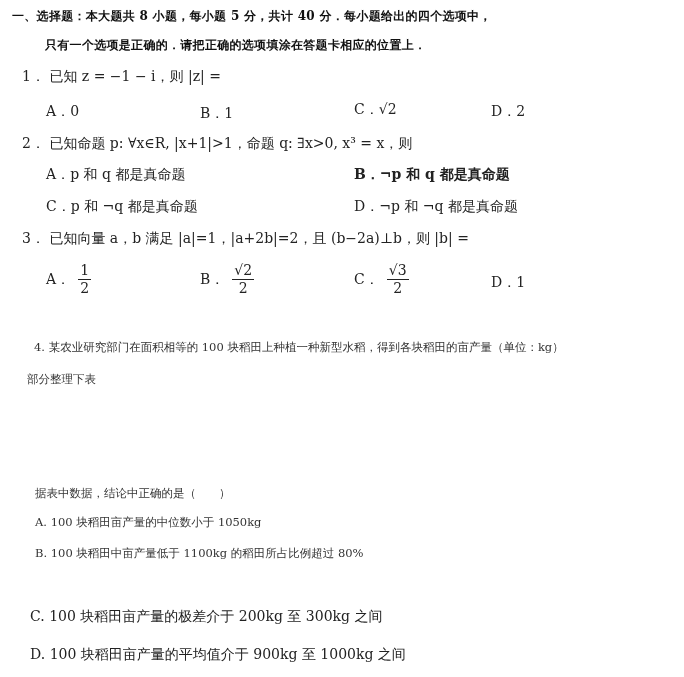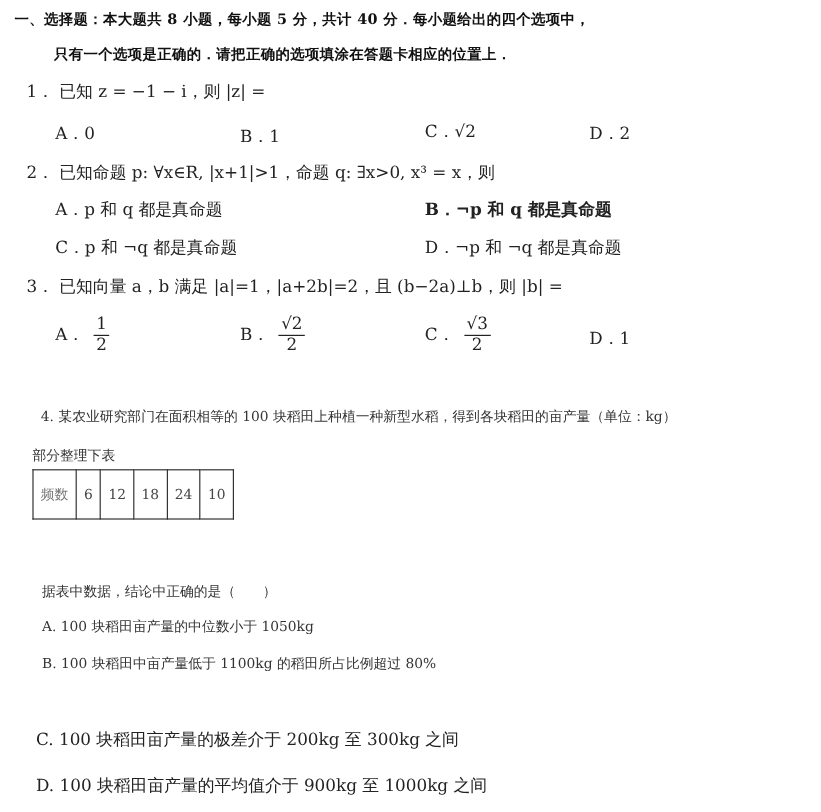--- a/index.html
+++ b/index.html
@@ -88,28 +88,20 @@
 </div>
 
 <div class="abs q4" style="left:34px; top:340px;">
   <span>4.</span>
   <span>某农业研究部门在面积相等的 100 块稻田上种植一种新型水稻，得到各块稻田的亩产量（单位：kg）</span>
 </div>
 <div class="abs q4" style="left:27px; top:372px;">部分整理下表</div>
 
 <table class="freq">
   <tbody>
-  <tr>
-    <td class="hdr">频数</td>
-    <td class="val">6</td>
-    <td class="val">12</td>
-    <td class="val">18</td>
-    <td class="val">24</td>
-    <td class="val">10</td>
-  </tr>
 </tbody>
   </table>
 
 <div class="abs q4" style="left:35px; top:486px;">据表中数据，结论中正确的是（　　）</div>
 <div class="abs q4" style="left:35px; top:515px;">
   <span>A.</span> <span>100 块稻田亩产量的中位数小于 1050kg</span>
 </div>
 <div class="abs q4" style="left:35px; top:546px;">
   <span>B.</span> <span>100 块稻田中亩产量低于 1100kg 的稻田所占比例超过 80%</span>
 </div>

